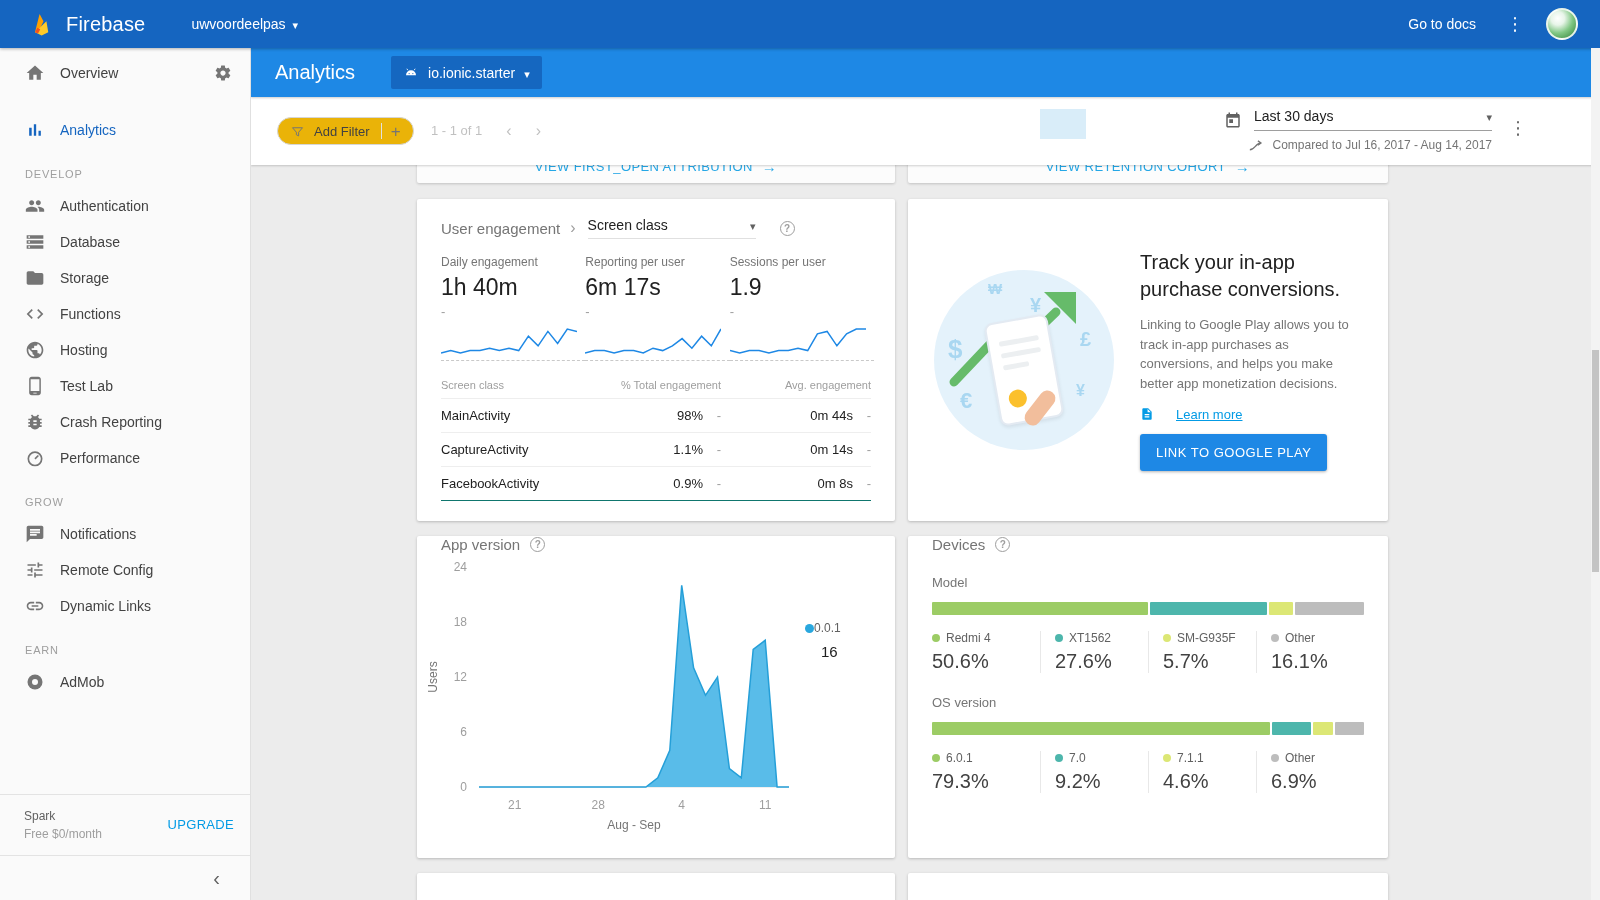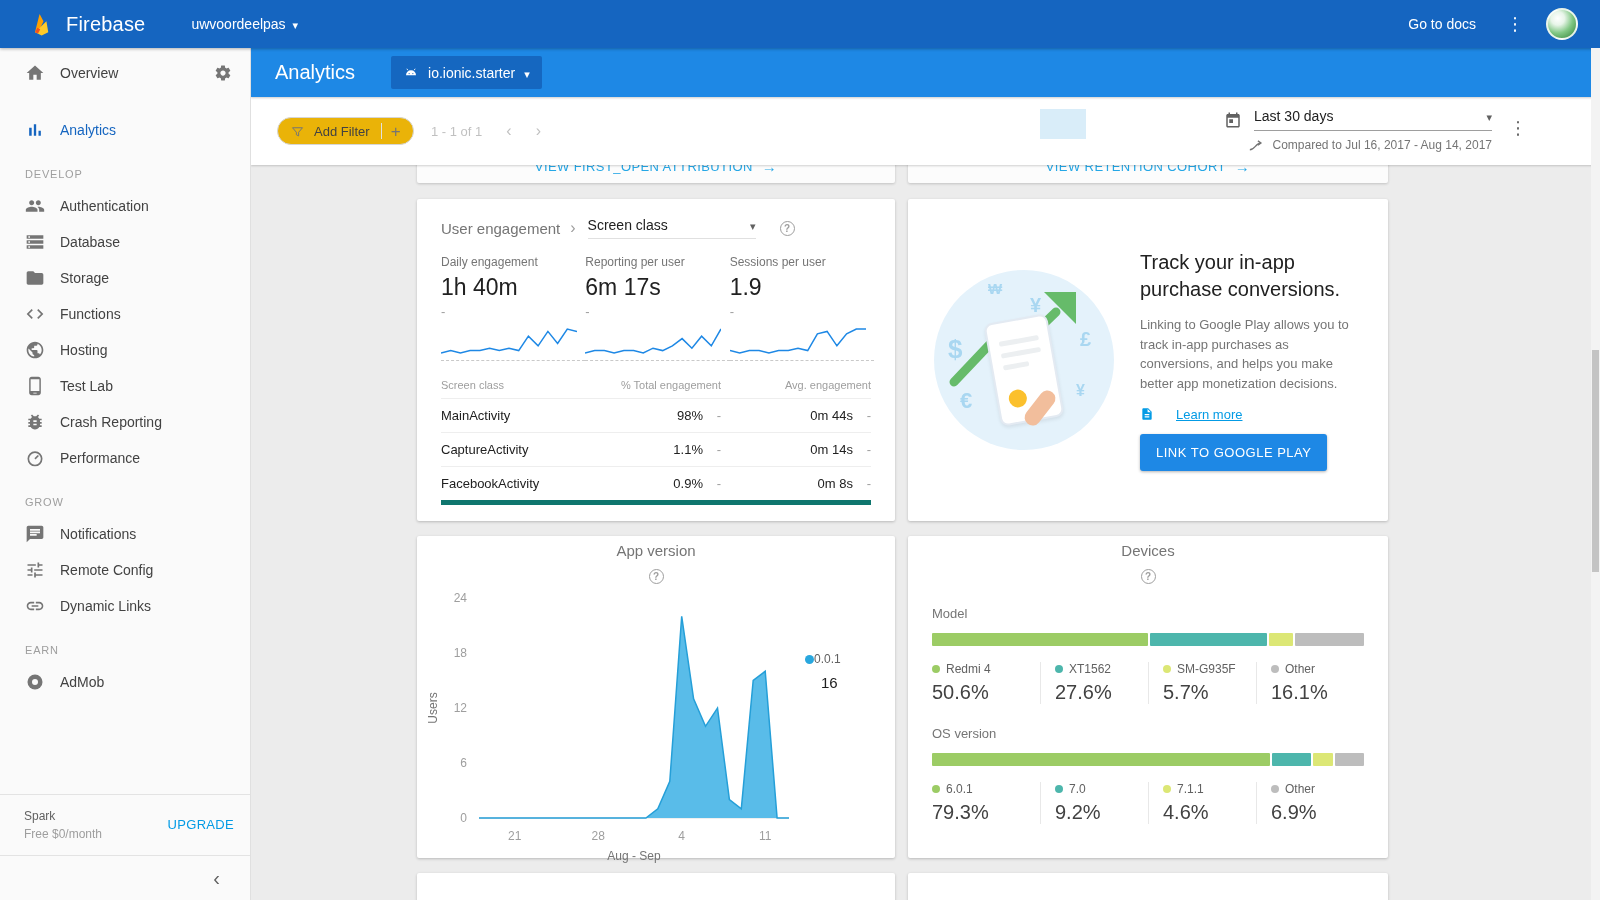--- a/index.html
+++ b/index.html
@@ -68,21 +68,21 @@
           align-items:center; padding:0 12px; color:#fff; font-size:14px; gap:9px; cursor:pointer; }
   .chip .android { width:16px; height:16px; }
 
   .toolbar { position:absolute; top:49px; left:0; right:0; height:68px; background:#fff; z-index:20;
              box-shadow:0 1px 2px rgba(0,0,0,.18); }
   .pill { position:absolute; left:26px; top:20px; height:28px; border:1px solid #D6D6D6; border-radius:15px;
           display:flex; align-items:center; padding:0 12px; gap:9px; background:#eab308; cursor:pointer; }
   .filt { width:15px; height:15px; color:#757575; }
   .pill-txt { font-size:13px; color:#424242; }
   .pill-sep { width:1px; height:16px; background:#E0E0E0; margin-left:2px; }
-  .pager { position:absolute; left:180px; top:26px; display:flex; gap:24px; align-items:center;
+  .pager { position:absolute; left:180px; top:26px; display:flex; gap:24px; 
            font-size:13px; color:#757575; opacity:.45; }
   .pgbtn::after { font-size:16px; color:#757575; }
   .shimmer { position:absolute; left:789px; top:12px; width:46px; height:30px; background:#D9EDF9; }
   .dr { position:absolute; right:108px; top:11px; width:268px; }
   .dr-row { display:flex; align-items:center; gap:12px; }
   .cal { width:18px; height:18px; color:#616161; }
   .dr-select { flex:1; display:flex; align-items:center; justify-content:space-between;
                border-bottom:1px solid #9E9E9E; padding-bottom:6px; font-size:14px; color:#212121; cursor:pointer; }
   .dr-cmp { margin-top:7px; display:flex; align-items:center; justify-content:flex-end; gap:7px;
             font-size:12px; color:#757575; }
@@ -116,21 +116,21 @@
   .eng-head .help { margin-left:14px; }
   .metrics { display:grid; grid-template-columns:1fr 1fr 1fr; padding:16px 21px 0 24px; }
   .m-label { font-size:12px; color:#757575; }
   .m-value { font-size:23px; color:#212121; margin-top:5px; }
   .m-delta { font-size:13px; color:#9E9E9E; margin-top:3px; }
   .sparkwrap { margin-top:6px; border-bottom:1px dashed #C9C9C9; padding-bottom:1px; }
   .tbl { padding:10px 24px 0 24px; }
   .thead, .trow { display:grid; grid-template-columns:1fr 140px 150px; align-items:center; }
   .thead { font-size:11px; color:#9E9E9E; padding:8px 0 7px 0; }
   .th.r { text-align:right; }
-  .tbody { border-bottom:5px solid #0f766e; }
+  .tbody { border-bottom:1px solid #0f766e; }
   .trow { border-top:1px solid #EEEEEE; padding:9px 0; font-size:13px; color:#212121; }
   .tc.num { display:flex; justify-content:flex-end; }
   .tdelta { color:#9E9E9E; display:inline-block; width:18px; text-align:right; }
 
   
   .illus { width:180px; height:180px; border-radius:50%; background:#E4F2FB; position:relative; flex:0 0 auto; }
   .trend { position:absolute; left:6px; top:14px; width:152px; height:122px; }
   .phone { position:absolute; left:58px; top:48px; width:64px; height:104px; background:#fff;
            border:2px solid #E3EAF2; border-radius:8px; transform:rotate(-10deg);
            box-shadow:0 2px 4px rgba(0,0,0,.08); }
@@ -150,21 +150,21 @@
   .promo-title { font-size:20px; color:#212121; line-height:1.35; }
   .promo-body { font-size:13px; color:#757575; line-height:1.5; margin-top:12px; }
   .learn { display:flex; gap:22px; margin-top:14px; cursor:pointer; }
   .doc { width:14px; height:14px; color:#039BE5; }
   .learn-txt { font-size:13px; color:#039BE5; text-decoration:underline; }
   .cta { margin-top:12px; display:inline-block; background:#1E88E5; color:#fff; font-size:13px;
          font-weight:500; letter-spacing:.5px; padding:11px 16px; border-radius:3px;
          box-shadow:0 1px 3px rgba(0,0,0,.3); cursor:pointer; }
 
   
-  .av-head { display:flex; align-items:center; padding:6px 24px 0 24px; gap:10px;flex-direction:column; }
+  .av-head { display:flex; align-items:center; padding:0 24px 0 24px; gap:10px; }
   .av-title { font-size:15px; color:#757575; }
   .av-body { display:flex; padding:0 6px; }
   .av-chart { width:382px; height:286px; }
   .av-legend { margin-top:68px; }
   .av-leg-row { display:flex; align-items:center; }
   .av-dot { width:9px; height:9px; border-radius:50%; background:#29A7DE; }
   .av-leg-name { font-size:12px; color:#616161; }
   .av-leg-val { font-size:15px; color:#212121; margin:8px 0 0 16px; }
 
   

